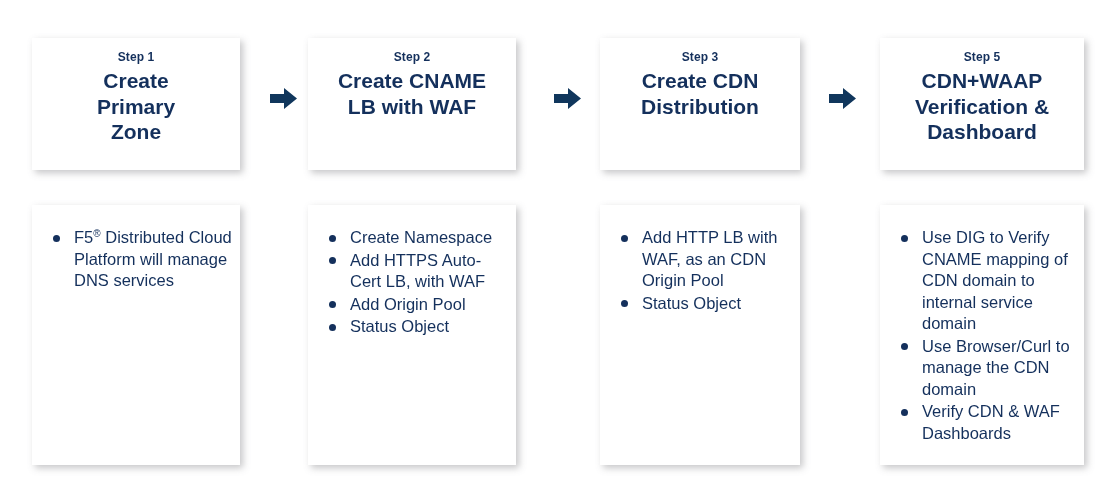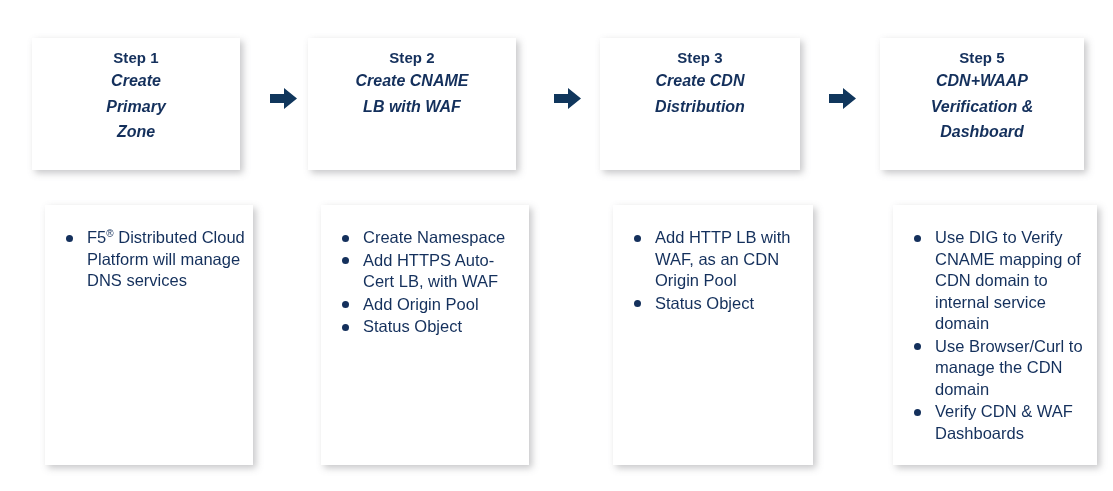--- a/index.html
+++ b/index.html
@@ -40,40 +40,39 @@
     left: 0;
     width: 100%;
     height: 132px;
     display: flex;
     flex-direction: column;
     align-items: center;
     justify-content: flex-start;
     padding-top: 10px;
   }
   .step-label {
-    font-size: 15px;
+    font-size: 12px;
     font-weight: bold;
     letter-spacing: 0.1px;
     line-height: 19px;
     color: #14305c;
     text-align: center;
   }
   .step-title {
-    font-size: 16px;
+    font-size: 21px;
     font-weight: bold;
     line-height: 25.5px;
     color: #14305c;
     text-align: center;
     margin-top: 1px;
     white-space: pre-line;
-    font-style: italic;
   }
   .body-card {
     top: 205px;
-    left: 13px;
+    left: 0;
     width: 100%;
     height: 260px;
     padding: 22px 6px 10px 10px;
   }
   ul.bullets {
     margin: 0;
     padding: 0 0 0 30px;
     list-style: none;
   }
   ul.bullets li {

